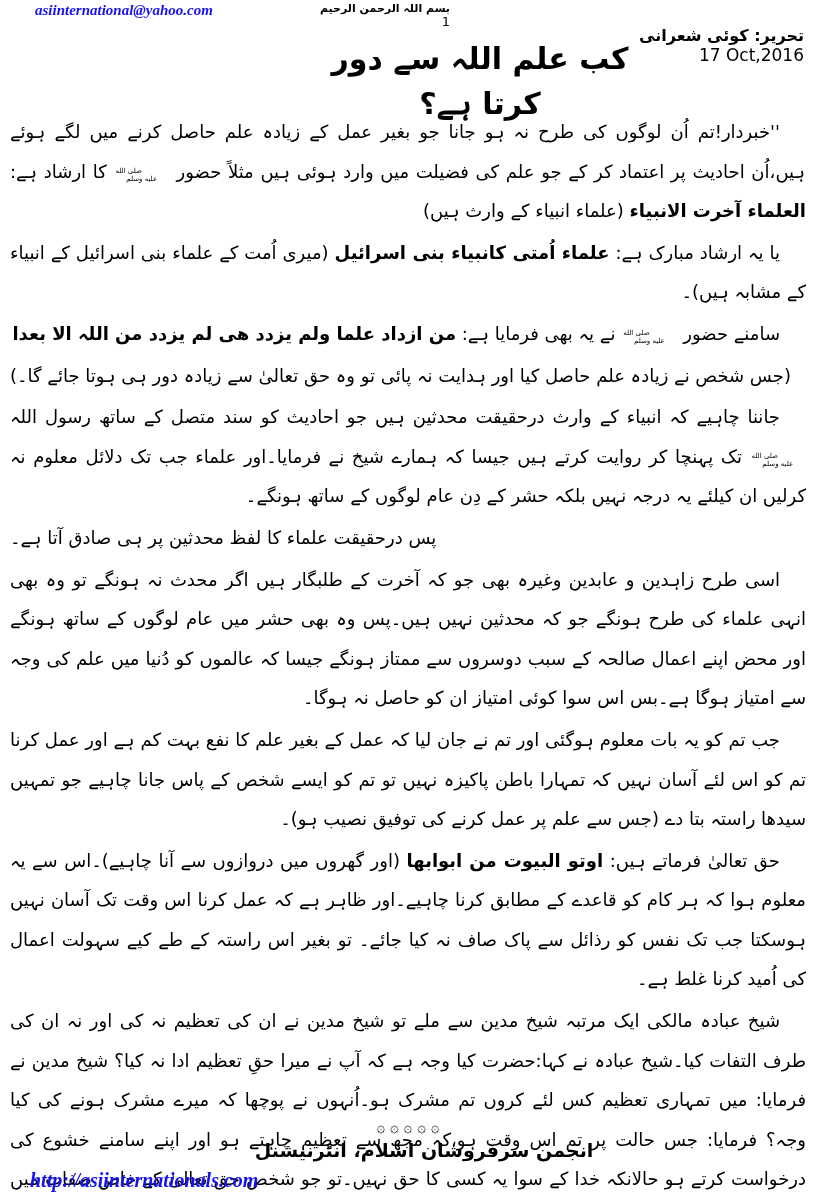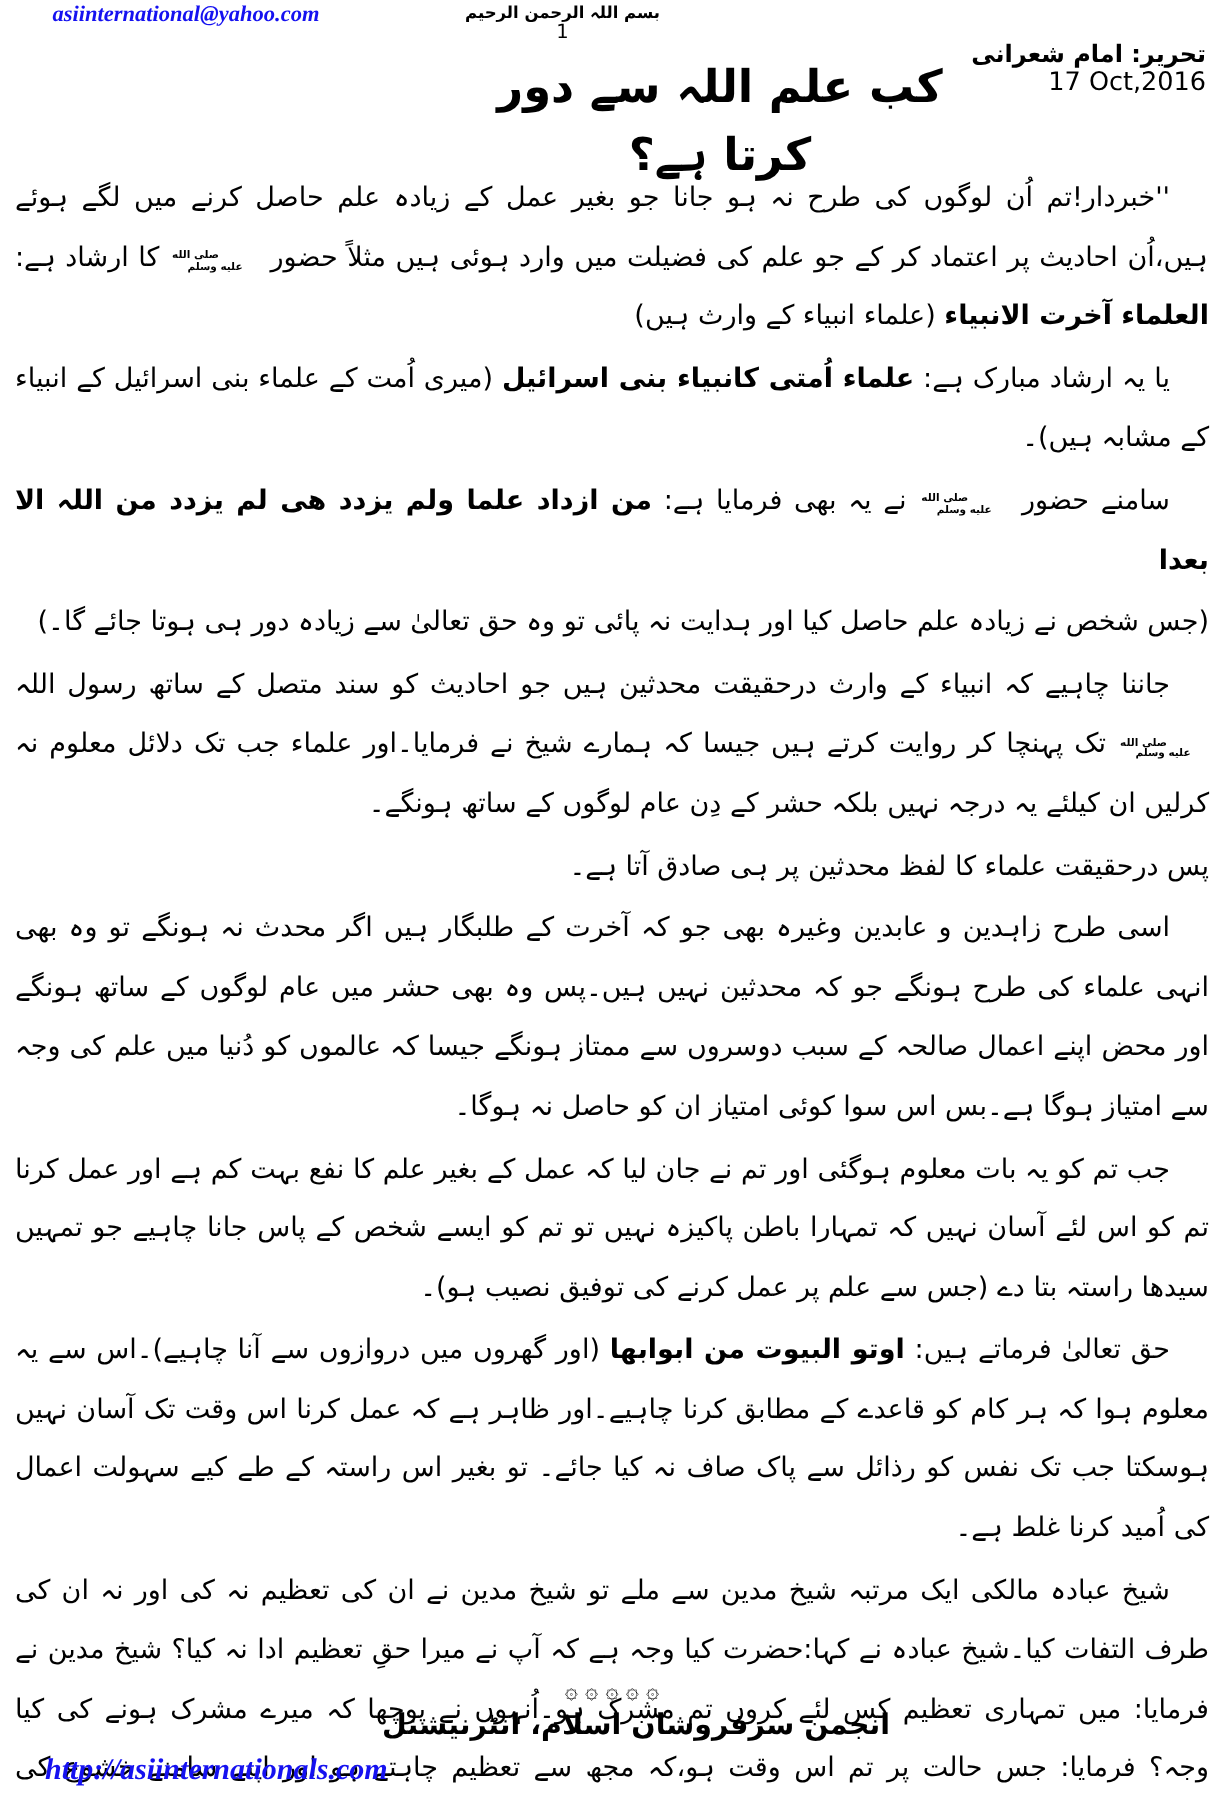--- a/index.html
+++ b/index.html
@@ -10,42 +10,42 @@
     font-family: "DejaVu Sans", sans-serif; overflow: hidden;
   }
 
   
   .header { position: relative; height: 102px; }
   .hdr-email {
     position: absolute; top: 2px; left: 35px;
     font-family: "Liberation Serif", serif; font-style: italic; font-weight: bold;
     font-size: 15px; color: #1511f0; text-decoration: none;
   }
-  .bismillah-block { position: absolute; top: 2px; left: 300px; width: 150px; text-align: center; }
+  .bismillah-block { position: absolute; top: 2px; left: 300px; width: 150px; text-align: right; }
   .bismillah { font-size: 11px; font-weight: bold; direction: rtl; }
   .pageno { font-size: 13px; line-height: 1.1; }
   .writer-block { position: absolute; top: 26px; right: 12px; text-align: right; }
   .writer { font-size: 16px; font-weight: bold; direction: rtl; }
   .date { font-size: 17px; }
   .doc-title {
     position: absolute; top: 36px; left: 300px; width: 360px;
     text-align: center; direction: rtl;
     font-size: 30px; font-weight: bold; line-height: 1.5;
   }
 
   
   .body-text {
     padding: 10px 10px 0 10px; direction: rtl; text-align: justify;
     font-size: 18px; line-height: 2.2;
   }
   .para { margin: 0 0 2px 0; text-indent: 26px; }
-  .para.center { text-align: right; text-indent: 0; }
+  .para.center { text-align: left; text-indent: 0; }
   .ar { font-weight: bold; }
   .saw {
-    display: inline-block; font-size: 7px; line-height: 1.1; font-weight: bold;
+    display: inline-block; font-size: 7px; line-height: 1.1; font-weight: normal;
     text-align: center; vertical-align: -3px; margin: 0 2px;
   }
 
   
   .footer { position: absolute; bottom: 8px; left: 0; right: 0; }
   .ornaments { text-align: center; font-size: 15px; letter-spacing: 7px; }
   .orgname { text-align: center; direction: rtl; font-size: 19px; font-weight: bold; margin-top: 3px; margin-left: 32px; }
   .links-row {
     display: flex; justify-content: space-between; align-items: baseline;
     padding: 8px 25px 0 30px;
@@ -62,21 +62,21 @@
 
 <div class="page">
 
   <div class="header">
     <a class="hdr-email" href="#">asiinternational@yahoo.com</a>
     <div class="bismillah-block">
       <div class="bismillah">بسم اللہ الرحمن الرحیم</div>
       <div class="pageno">1</div>
     </div>
     <div class="writer-block">
-      <div class="writer">تحریر: امام شعرانی</div>
+      <div class="writer">تحریر: کوئی شعرانی</div>
       <div class="date">17 Oct,2016</div>
     </div>
     <div class="doc-title">کب علم اللہ سے دور کرتا ہے؟</div>
   </div>
 
   <div class="body-text">
 
     <p class="para">
       <span>''خبردار!تم اُن لوگوں کی طرح نہ ہو جانا جو بغیر عمل کے زیادہ علم حاصل کرنے میں لگے ہوئے ہیں،اُن احادیث پر اعتماد کر کے جو علم کی فضیلت میں وارد ہوئی ہیں مثلاً حضور</span>
       <span class="saw"><span>صلى الله</span><br><span>عليه وسلم</span></span>

